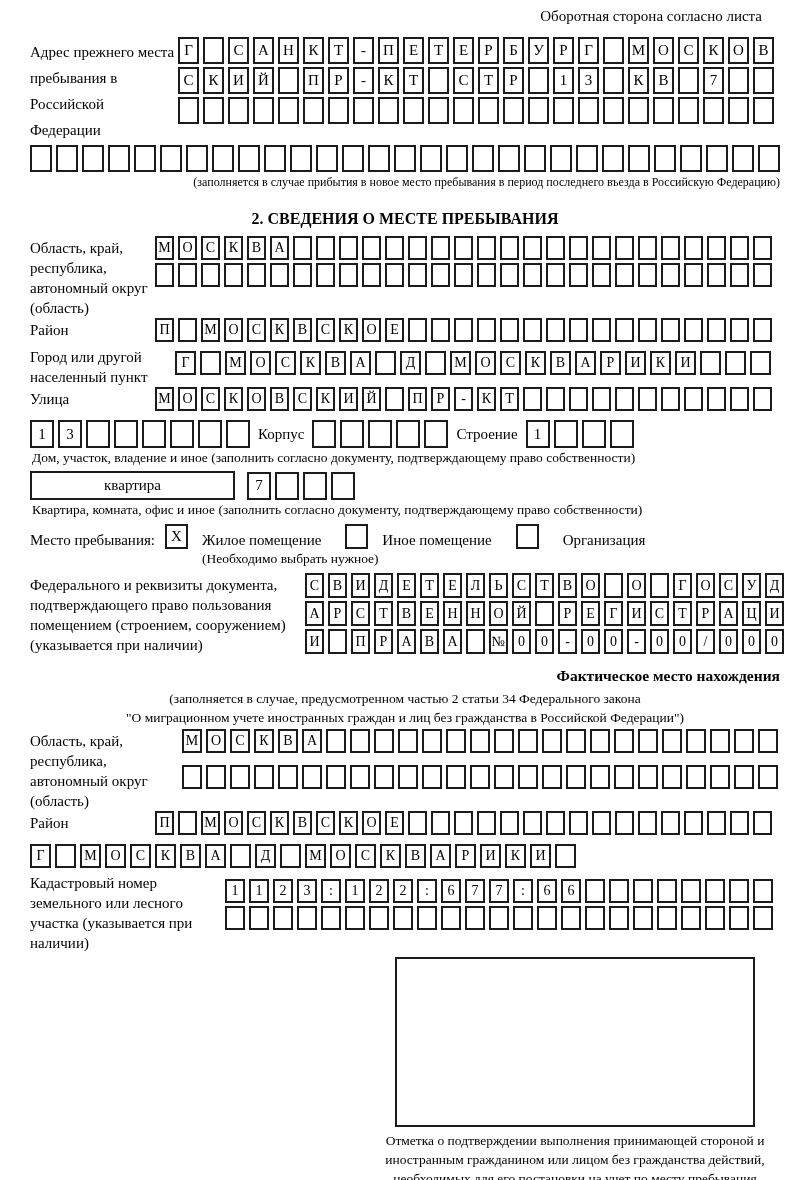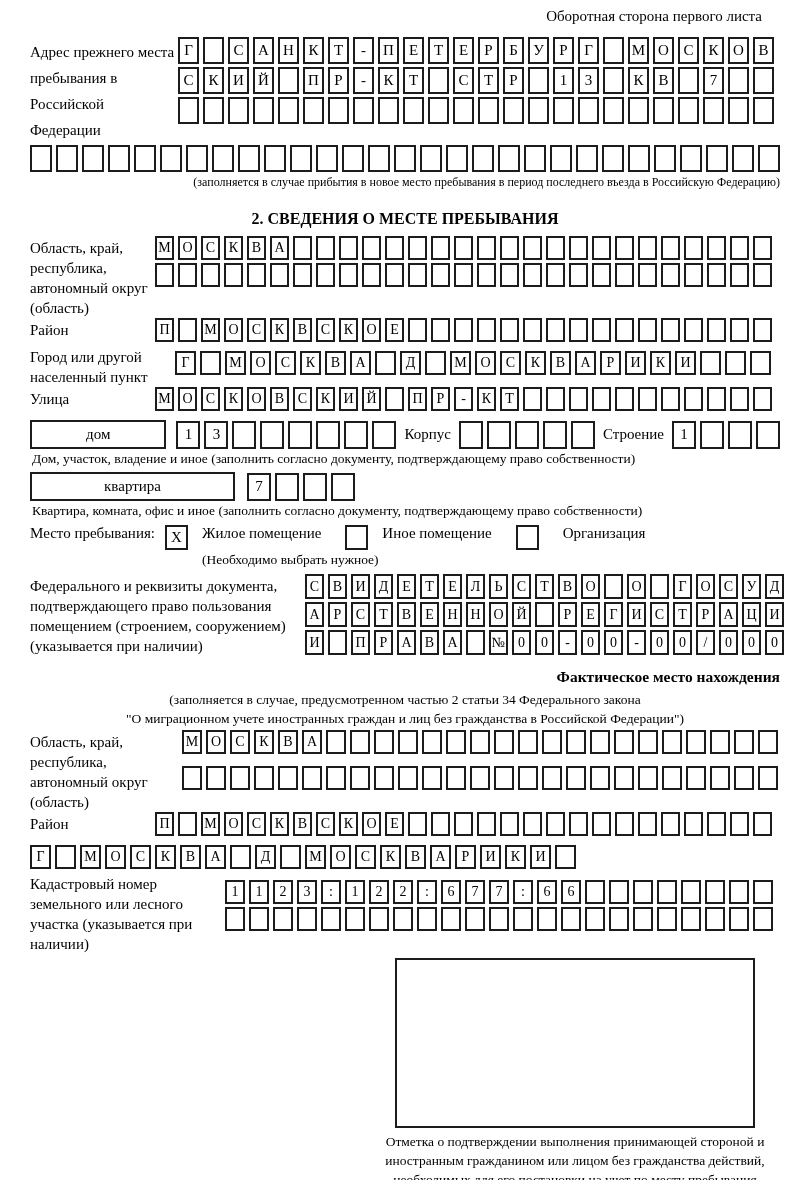--- a/index.html
+++ b/index.html
@@ -46,21 +46,21 @@
 
   .wide-box {
     border:2px solid #1c1c1c; height:29px; display:flex;
     align-items:center; justify-content:center; font-size:15px;
   }
   .house-box { width:170px; margin-right:10px; }
   .apt-box { width:205px; margin-right:12px; }
   .inline-row { display:flex; align-items:center; margin-bottom:2px; }
   .inline-lbl { margin:0 8px; white-space:nowrap; }
 
-  .stay-row { display:flex; align-items:flex-start; margin:6px 0 2px 0; }
+  .stay-row { display:flex; align-items:flex-end; margin:6px 0 2px 0; }
   .checkbox {
     width:23px; height:25px; border:2px solid #1c1c1c;
     display:flex; align-items:center; justify-content:center;
     font-size:15px; margin:0 14px 0 10px; flex:0 0 auto;
   }
   .opt-label { margin-right:14px; }
   .stay-note { font-size:13.5px; margin:0 0 6px 172px; }
 
   .doc-field .flabel { width:275px; }
   .mt6 { margin-top:6px; }
@@ -72,21 +72,21 @@
   .stamp-caption {
     margin-left:345px; width:400px; text-align:center;
     font-size:13.5px; line-height:19px; margin-top:4px;
   }
 </style>
 </head>
 <body>
 
 <div class="page">
 
-  <div class="back-note">Оборотная сторона первого листа</div>
+  <div class="back-note">Оборотная сторона согласно листа</div>
 
   <div class="blockA">
     <div class="flabel" style="width:148px;">Адрес прежнего места пребывания в Российской Федерации</div>
     <div class="frows">
       <div class="boxes r24">
           <span class="box">Г</span>
           <span class="box"></span>
           <span class="box">С</span>
           <span class="box">А</span>
           <span class="box">Н</span>
@@ -359,21 +359,20 @@
           <span class="box"></span>
           <span class="box"></span>
           <span class="box"></span>
           <span class="box"></span>
           <span class="box"></span>
         </div>
     </div>
   </div>
 
   <div class="inline-row mt6">
-    <div class="wide-box house-box">дом</div>
     <div class="boxes rh" style="margin-bottom:0;">
         <span class="box">1</span>
         <span class="box">3</span>
         <span class="box"></span>
         <span class="box"></span>
         <span class="box"></span>
         <span class="box"></span>
         <span class="box"></span>
         <span class="box"></span>
       </div>

